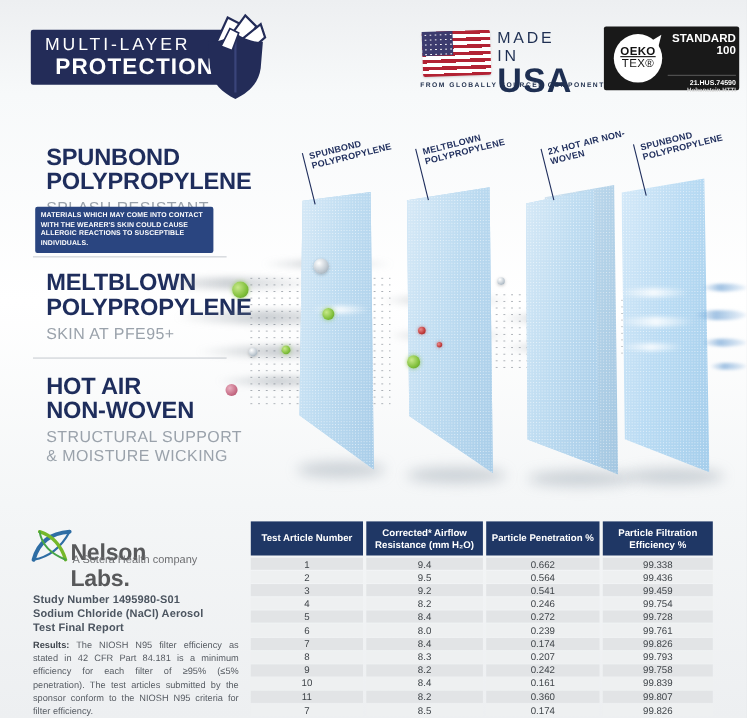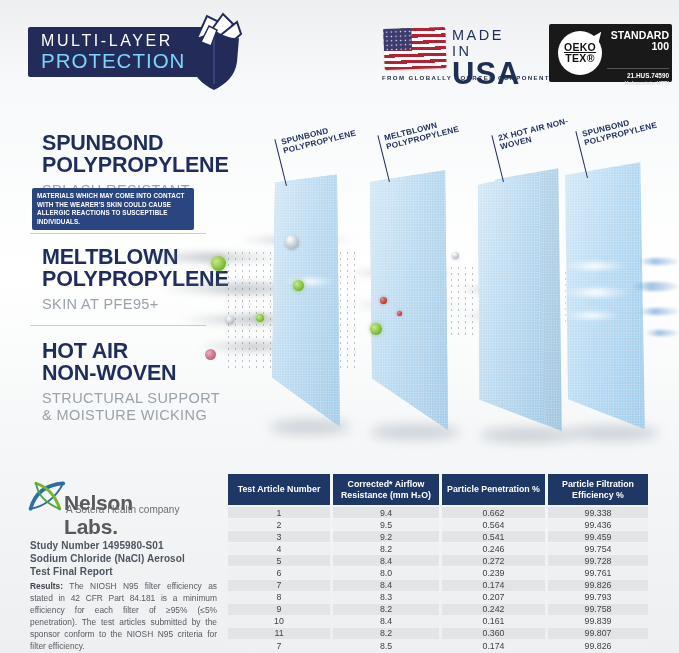--- a/index.html
+++ b/index.html
@@ -5,41 +5,41 @@
   html,body{margin:0;padding:0;background:#dfe3e6;}
   .canvas{
     position:relative;width:679px;height:653px;overflow:hidden;
     background:linear-gradient(180deg,#edeff1 0%,#f7f9fa 13%,#ffffff 42%,#f4f6f7 70%,#edeff1 100%);
     font-family:"Liberation Sans",sans-serif;
   }
   
   .ml-badge{position:absolute;left:28px;top:27px;width:176px;height:50px;background:#232c58;border-radius:2px;
     display:flex;flex-direction:column;justify-content:center;padding-left:13px;box-sizing:border-box;}
   .ml-line1{color:#fff;font-size:16px;font-weight:300;letter-spacing:2.6px;line-height:1.1;}
-  .ml-line2{color:#7dd3fc;font-size:20.5px;font-weight:400;letter-spacing:1px;line-height:1.1;}
+  .ml-line2{color:#ffffff;font-size:20.5px;font-weight:700;letter-spacing:1px;line-height:1.1;text-align:center;}
   .ml-shield{position:absolute;left:183px;top:12px;}
   .kn95{position:absolute;left:262px;top:26px;}
   .kn95-title{font-size:37px;font-weight:800;color:#1d3154;line-height:1;letter-spacing:-0.5px;}
   .kn95-std{font-size:16px;font-weight:500;color:#26365a;margin-top:2px;letter-spacing:0.2px;}
   .usa-group{position:absolute;left:382px;top:25px;width:126px;}
   .flag{position:absolute;left:2px;top:3px;width:62px;height:41px;transform:rotate(-2deg);
     background:repeating-linear-gradient(180deg,#b22234 0 3.2px,#ffffff 3.2px 6.4px);border-radius:2px;box-shadow:0 1px 2px rgba(0,0,0,.15);}
   .canton{position:absolute;left:0;top:0;width:28px;height:22px;background:#3c3b6e;
     background-image:radial-gradient(#fff 0.8px,rgba(0,0,0,0) 0.95px);background-size:4.6px 4.4px;background-position:1px 1px;}
   .madein{position:absolute;left:70px;top:2px;color:#1e2f52;}
   .madein-l1{font-size:14.5px;font-weight:500;letter-spacing:2.5px;}
   .madein-l2{font-size:31px;font-weight:800;letter-spacing:1px;line-height:0.95;}
   .usa-sub{position:absolute;left:0px;top:49px;width:130px;font-size:6.1px;font-weight:700;letter-spacing:1.35px;color:#23324f;white-space:nowrap;}
   .oeko{position:absolute;left:549px;top:24px;width:123px;height:58px;background:#191919;border-radius:2px;}
   .oeko-drop{position:absolute;left:9px;top:7px;width:44px;height:44px;background:#fff;border-radius:50%;
     display:flex;flex-direction:column;align-items:center;justify-content:center;}
   .oeko-drop:before{content:"";position:absolute;right:2px;top:-1px;width:0;height:0;border-style:solid;
     border-width:0 0 12px 12px;border-color:transparent transparent #fff transparent;transform:rotate(14deg);}
   .oeko-l1{font-size:10.5px;font-weight:700;color:#111;line-height:1.05;letter-spacing:0.3px;text-decoration:underline;}
-  .oeko-l2{font-size:10.5px;font-weight:700;color:#111;line-height:1.05;letter-spacing:0.3px;}
+  .oeko-l2{font-size:10.5px;font-weight:400;color:#111;line-height:1.05;letter-spacing:0.3px;}
   .oeko-right{position:absolute;left:58px;top:6px;width:62px;text-align:right;color:#fff;}
   .oeko-std{font-size:10.5px;font-weight:800;line-height:1.05;}
   .oeko-100{font-size:10.5px;font-weight:800;line-height:1.05;margin-bottom:16px;}
   .oeko-cert{font-size:6.4px;font-weight:700;line-height:1.2;border-top:1px solid #555;padding-top:3px;}
   .oeko-inst{font-size:5.6px;font-weight:600;line-height:1.2;color:#ddd;}
   
   .info-block{position:absolute;left:30px;width:190px;margin-left:12px;}
   .info-title{font-size:21.5px;font-weight:800;color:#1e2d5c;line-height:1.03;letter-spacing:-0.2px;}
   .info-sub{font-size:14.5px;font-weight:400;color:#9aa2ab;letter-spacing:0.4px;margin-top:6px;line-height:1.15;}
   .note-box{position:absolute;left:32px;top:188px;width:152px;background:#2a4580;border-radius:2px;

